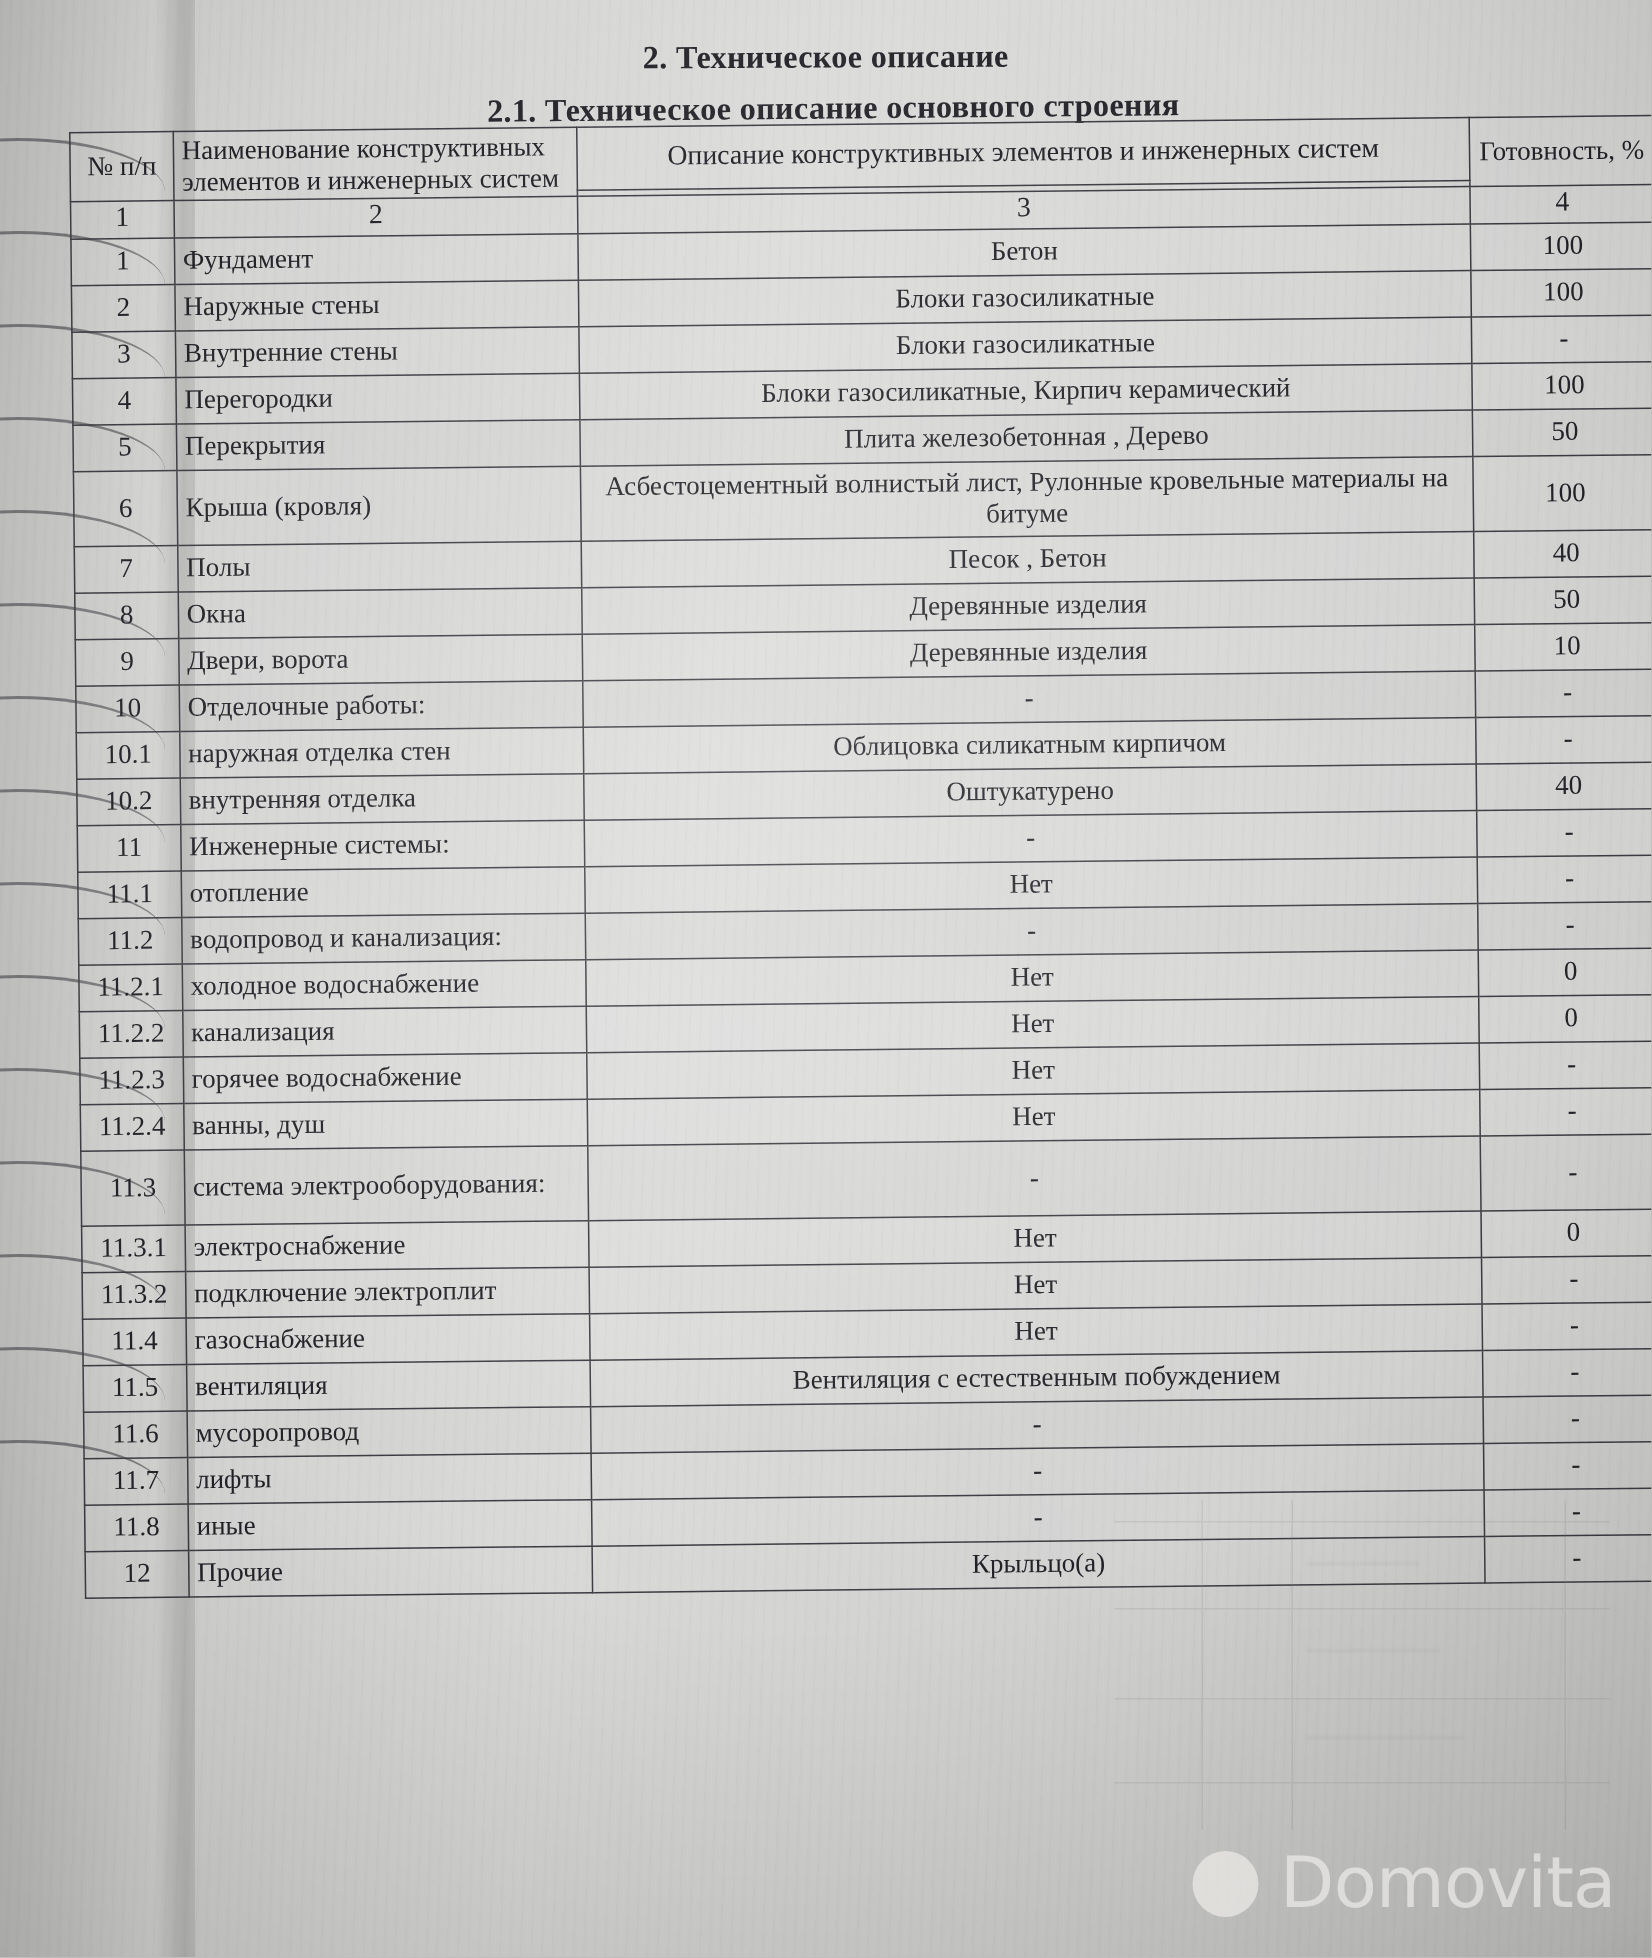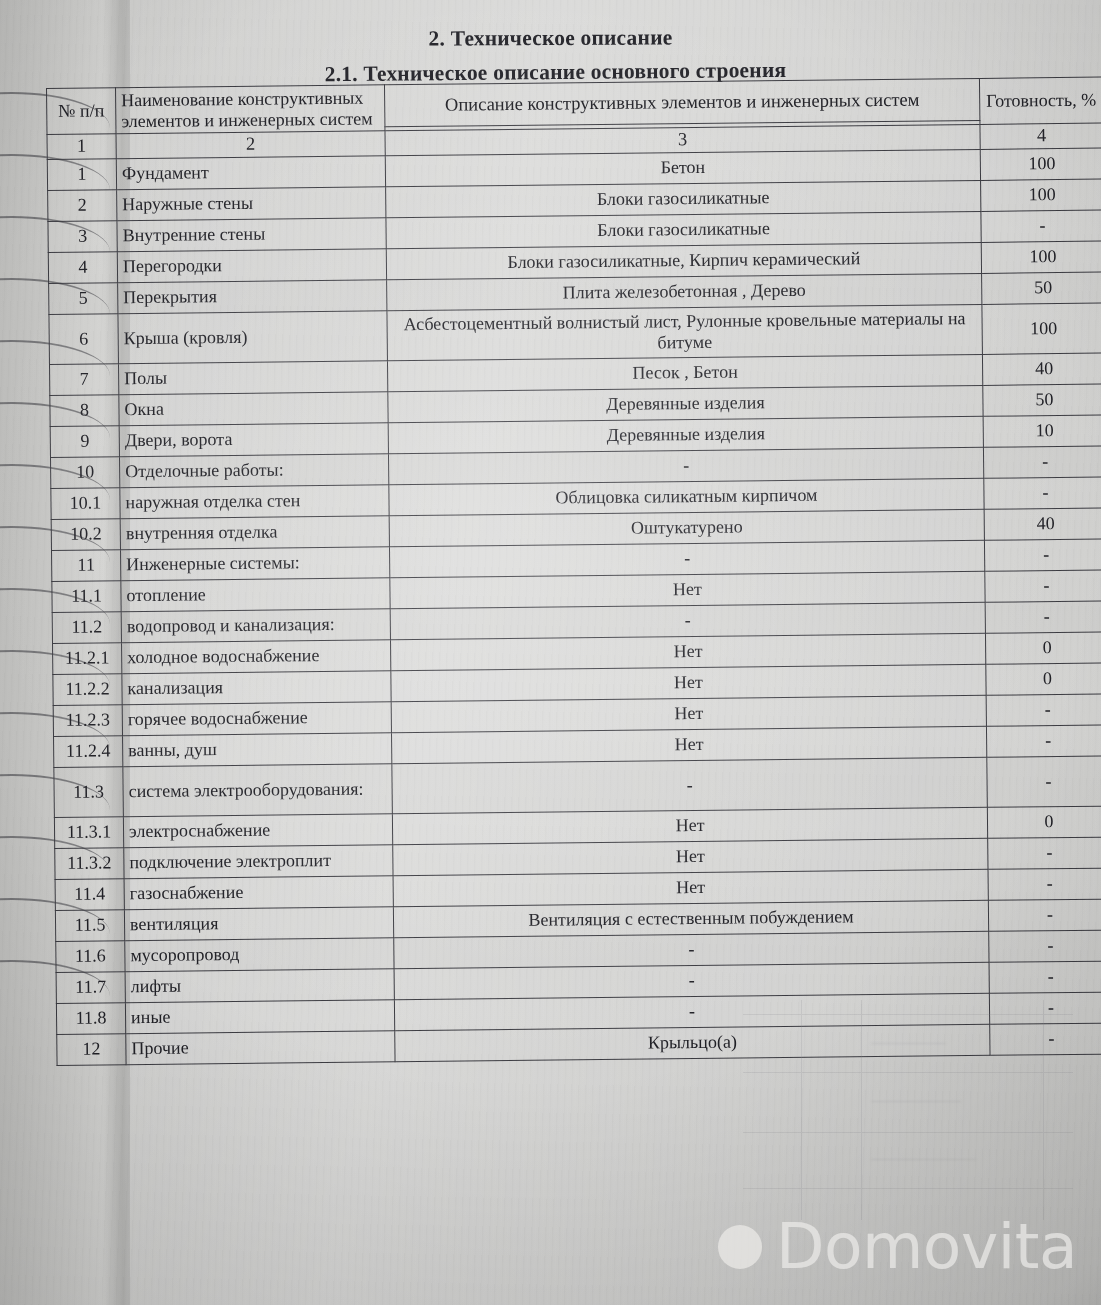--- a/index.html
+++ b/index.html
@@ -155,21 +155,21 @@
     opacity: .72;
     pointer-events: none;
   }
   #watermark .wm-dot {
     width: 44px; height: 44px;
     border-radius: 50%;
     background: #eceae8;
   }
   #watermark .wm-text {
     font-family: "DejaVu Sans", "Liberation Sans", sans-serif;
-    font-size: 63px;
+    font-size: 47px;
     color: #ecebe9;
     letter-spacing: -0.5px;
   }
 </style>
 </head>
 <body>
 
 <div id="page">
 
   <div class="paper-base"></div>

